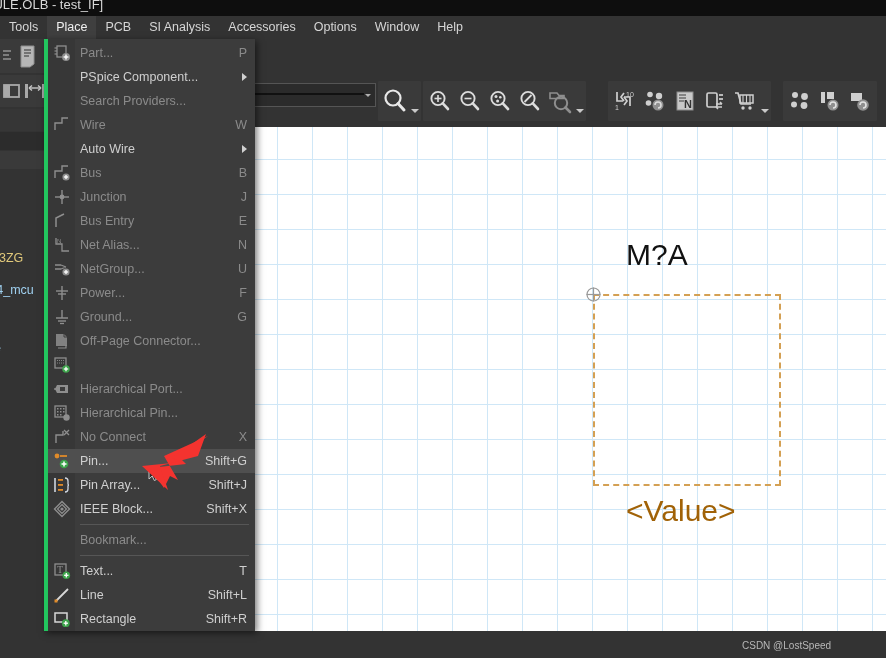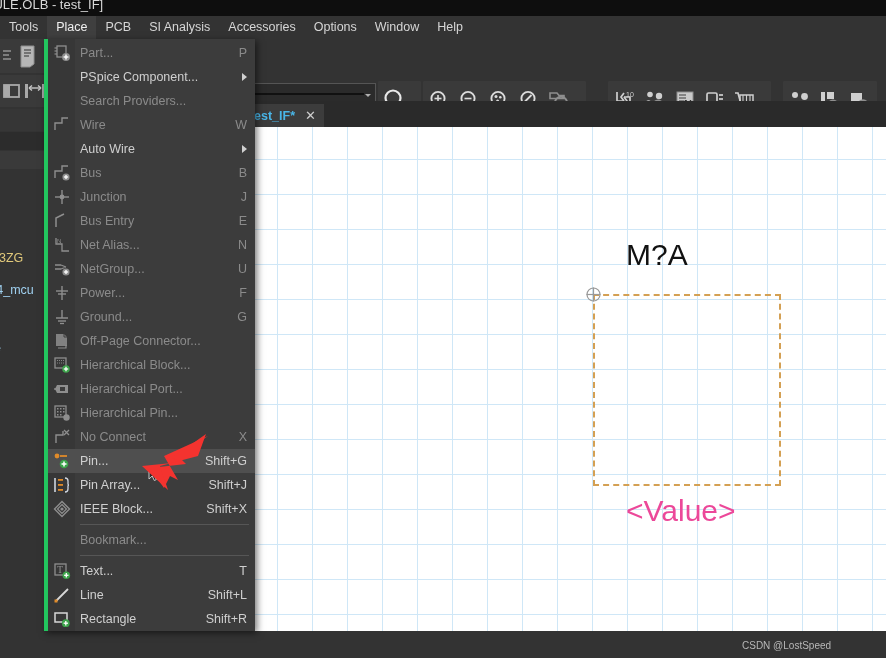--- a/index.html
+++ b/index.html
@@ -252,21 +252,21 @@
   }
   .sym-ref {
     position: absolute;
     left: 378px; top: 111px;
     font-size: 30px; color: #111; white-space: nowrap;
     font-family: "Liberation Sans", sans-serif;
   }
   .sym-value {
     position: absolute;
     left: 378px; top: 367px;
-    font-size: 30px; color: #ec4899; white-space: nowrap;
+    font-size: 30px; color: #a16207; white-space: nowrap;
     font-family: "Liberation Sans", sans-serif;
   }
 
   
   .bottom-band {
     position: absolute; left: 248px; top: 631px; width: 638px; height: 27px;
     background: #333333;
   }
   .watermark {
     position: absolute; left: 742px; top: 634px;
@@ -637,21 +637,20 @@
           <div class="dd-icon">
             <svg width="18" height="18" viewBox="0 0 18 18">
               <rect x="2" y="2" width="11" height="10" fill="none" stroke="#8e8e8e" stroke-width="1.3"></rect>
               <line x1="4" y1="4.5" x2="11" y2="4.5" stroke="#8e8e8e" stroke-width="0.9" stroke-dasharray="1,1"></line>
               <line x1="4" y1="7" x2="11" y2="7" stroke="#8e8e8e" stroke-width="0.9" stroke-dasharray="1,1"></line>
               <circle cx="13" cy="13" r="3.8" fill="#3ca34a"></circle>
               <line x1="13" y1="10.8" x2="13" y2="15.2" stroke="#fff" stroke-width="1.3"></line>
               <line x1="10.8" y1="13" x2="15.2" y2="13" stroke="#fff" stroke-width="1.3"></line>
             </svg>
           </div>
-          <div class="dd-label">Hierarchical Block...</div>
           <div class="dd-accel"></div>
         </div>
         <div class="dd-row disabled">
           <div class="dd-icon">
             <svg width="18" height="18" viewBox="0 0 18 18">
               <line x1="1" y1="9" x2="4" y2="9" stroke="#8e8e8e" stroke-width="1.4"></line>
               <path d="M4 5 h11 v8 h-11 l-2 -4 z" fill="#8e8e8e"></path>
               <rect x="7" y="7" width="5" height="4" fill="#3c3c3c"></rect>
             </svg>
           </div>
@@ -765,26 +764,20 @@
               <line x1="12.8" y1="11" x2="12.8" y2="15.4" stroke="#fff" stroke-width="1.3"></line>
               <line x1="10.6" y1="13.2" x2="15" y2="13.2" stroke="#fff" stroke-width="1.3"></line>
             </svg>
           </div>
           <div class="dd-label">Rectangle</div>
           <div class="dd-accel">Shift+R</div>
         </div>
       </div>
   </div>
 
-  <div class="tabstrip">
-    <div class="doc-tab">
-      <span class="tab-label">est_IF*</span>
-      <span class="tab-close">✕</span>
-    </div>
-  </div>
 
   <div class="canvas-wrap">
     <div class="grid"></div>
     <div class="canvas-leftshade"></div>
 
     <div class="sym-ref">M?A</div>
 
     <div class="symbol-box"></div>
 
     <div class="origin-marker">

